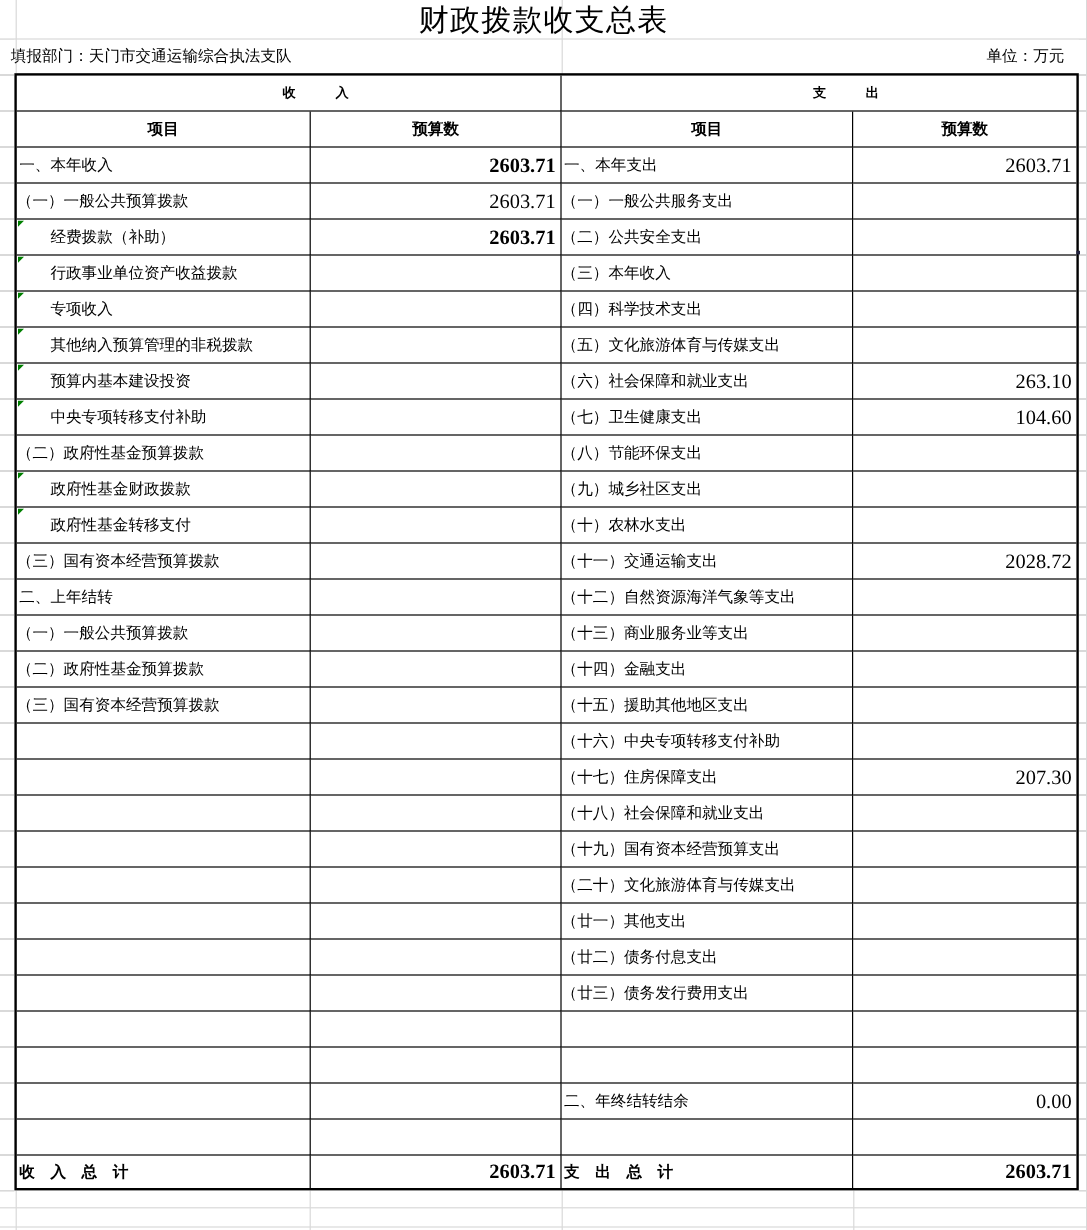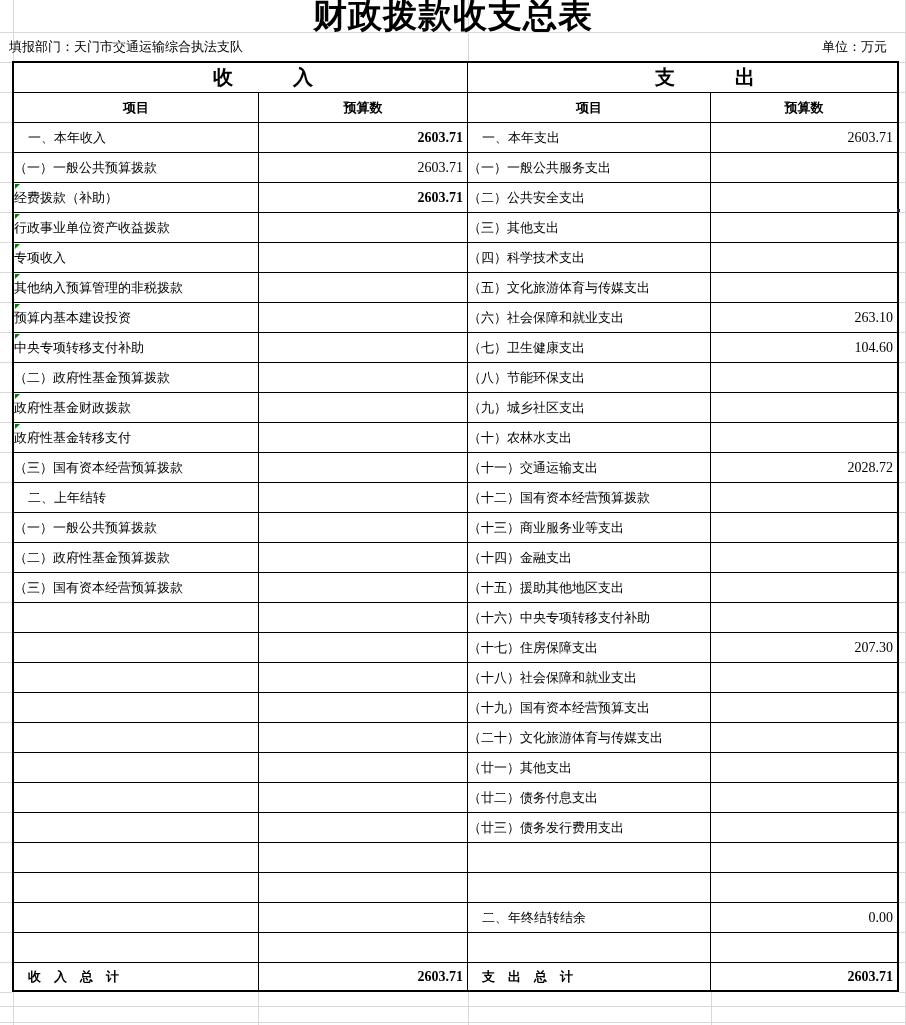--- a/index.html
+++ b/index.html
@@ -6,42 +6,42 @@
   .sheet{
     position:relative;width:906px;height:1025px;background:#fff;overflow:hidden;
     font-family:"Liberation Serif","DejaVu Serif",serif;color:#000;
   }
   
   .gv{position:absolute;width:1px;background:#d9d9d9;}
   .gh{position:absolute;height:1px;background:#d9d9d9;}
   .gstrip{position:absolute;background:repeating-linear-gradient(to bottom,transparent 0,transparent 29px,#d9d9d9 29px,#d9d9d9 30px);}
   
   .title{position:absolute;left:0;top:0;width:906px;height:32px;display:flex;align-items:center;justify-content:center;
-         font-size:34px;font-weight:bold;letter-spacing:1px;}
+         font-size:25px;font-weight:normal;letter-spacing:1px;}
   .meta{position:absolute;left:0;top:32px;width:906px;height:30px;display:flex;align-items:center;font-size:13px;}
   .meta .dept{padding-left:9px;}
   .meta .unit{margin-left:auto;padding-right:19px;}
   
   .tbl{
     position:absolute;left:12px;top:61px;width:887px;height:931px;box-sizing:border-box;
     border:2px solid #000;background:#fff;
     display:grid;grid-template-columns:245px 209px 243px 186px;
     grid-template-rows:repeat(30,30px) 27px;
   }
   .cell{box-sizing:border-box;position:relative;display:flex;align-items:center;
         border-right:1px solid #000;border-bottom:1px solid #000;
         font-size:13px;white-space:nowrap;overflow:hidden;}
   .cell.last{border-right:none;}
   .hdr{justify-content:center;font-weight:bold;}
-  .sec{font-size:20px;padding-left:45px;}
+  .sec{font-size:11px;padding-left:45px;}
   .span2{grid-column:span 2;}
-  .val{justify-content:flex-end;padding-right:4px;font-size:14px;}
-  .ind0{padding-left:14px;}
+  .val{justify-content:flex-end;padding-right:4px;font-size:17px;}
+  .ind0{padding-left:2px;}
   .ind1{padding-left:0;}
-  .ind2{}
+  .ind2{padding-left:28px;}
   .bold{font-weight:bold;}
   .total-cell{border-bottom:none;font-weight:bold;}
   .flag{position:absolute;left:1px;top:1px;width:0;height:0;
         border-top:5px solid #008000;border-right:5px solid transparent;}
   .dot{position:absolute;left:897px;top:209px;width:3px;height:3px;background:#23233f;}
 </style>
 </head>
 <body>
 
 <div class="sheet">
@@ -85,21 +85,21 @@
   <div class="cell item ind1">（一）一般公共服务支出</div>
   <div class="cell val last"></div>
 
   <div class="cell item ind2">经费拨款（补助）<span class="flag" style="border-top-color: rgb(0, 128, 0);"></span></div>
   <div class="cell val bold">2603.71</div>
   <div class="cell item ind1">（二）公共安全支出</div>
   <div class="cell val last"></div>
 
   <div class="cell item ind2">行政事业单位资产收益拨款<span class="flag" style="border-top-color: rgb(0, 128, 0);"></span></div>
   <div class="cell val"></div>
-  <div class="cell item ind1">（三）其他支出</div>
+  <div class="cell item ind1">（三）本年收入</div>
   <div class="cell val last"></div>
 
   <div class="cell item ind2">专项收入<span class="flag" style="border-top-color: rgb(0, 128, 0);"></span></div>
   <div class="cell val"></div>
   <div class="cell item ind1">（四）科学技术支出</div>
   <div class="cell val last"></div>
 
   <div class="cell item ind2">其他纳入预算管理的非税拨款<span class="flag" style="border-top-color: rgb(0, 128, 0);"></span></div>
   <div class="cell val"></div>
   <div class="cell item ind1">（五）文化旅游体育与传媒支出</div>
@@ -130,21 +130,21 @@
   <div class="cell item ind1">（十）农林水支出</div>
   <div class="cell val last"></div>
 
   <div class="cell item ind1">（三）国有资本经营预算拨款</div>
   <div class="cell val"></div>
   <div class="cell item ind1">（十一）交通运输支出</div>
   <div class="cell val last">2028.72</div>
 
   <div class="cell item ind0">二、上年结转</div>
   <div class="cell val"></div>
-  <div class="cell item ind1">（十二）国有资本经营预算拨款</div>
+  <div class="cell item ind1">（十二）自然资源海洋气象等支出</div>
   <div class="cell val last"></div>
 
   <div class="cell item ind1">（一）一般公共预算拨款</div>
   <div class="cell val"></div>
   <div class="cell item ind1">（十三）商业服务业等支出</div>
   <div class="cell val last"></div>
 
   <div class="cell item ind1">（二）政府性基金预算拨款</div>
   <div class="cell val"></div>
   <div class="cell item ind1">（十四）金融支出</div>

